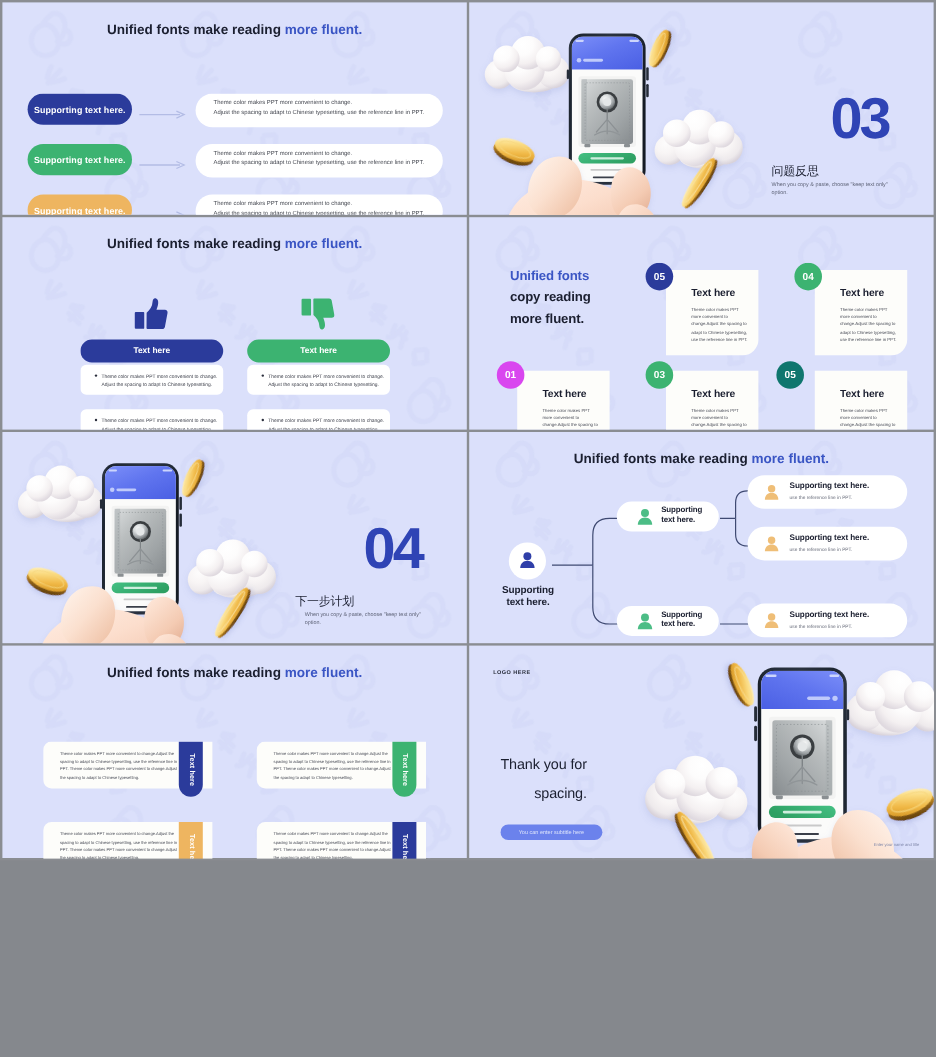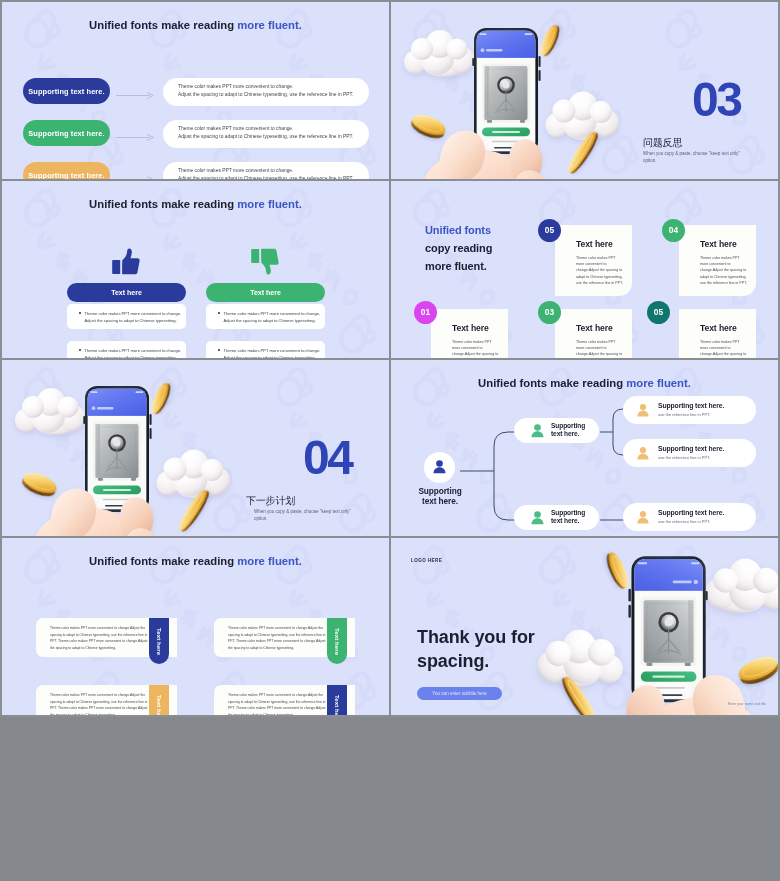--- a/index.html
+++ b/index.html
@@ -79,21 +79,21 @@
 
 .s7-title{top:17px;}
 .s7-card{position:absolute;width:141px;height:39px;background:#fdfdfa;border-radius:7px 0 0 7px;}
 .s7-card .bd{position:absolute;left:14px;top:7px;width:98px;font-size:3.4px;color:#474a55;line-height:6.6px;}
 .s7-tab{position:absolute;width:20px;height:46px;border-radius:0 0 10px 10px;
   display:flex;align-items:center;justify-content:center;}
 .s7-tab span{writing-mode:vertical-rl;font-size:6px;font-weight:bold;color:#fff;letter-spacing:.1px;}
 
 
 .s8-logo{position:absolute;left:20px;top:20px;font-size:4.6px;font-weight:bold;color:#2a2e3c;letter-spacing:.4px;}
-.s8-title{position:absolute;left:26px;top:88px;font-size:18px;font-weight:bold;color:#1b1f30;line-height:23.8px;letter-spacing:-0.1px;}
+.s8-title{position:absolute;left:26px;top:88px;font-size:12px;font-weight:normal;color:#1b1f30;line-height:23.8px;letter-spacing:-0.1px;text-align:right;}
 .s8-btn{position:absolute;left:26px;top:149px;width:85px;height:13px;border-radius:6.5px;
   background:#6b82ec;color:#dde4fb;font-size:4.6px;display:flex;align-items:center;justify-content:center;}
 .s8-foot{position:absolute;right:12px;bottom:9px;font-size:3.4px;color:#7d85a8;}
 
 </style>
 </head>
 <body>
 
 <div id="grid">
 

